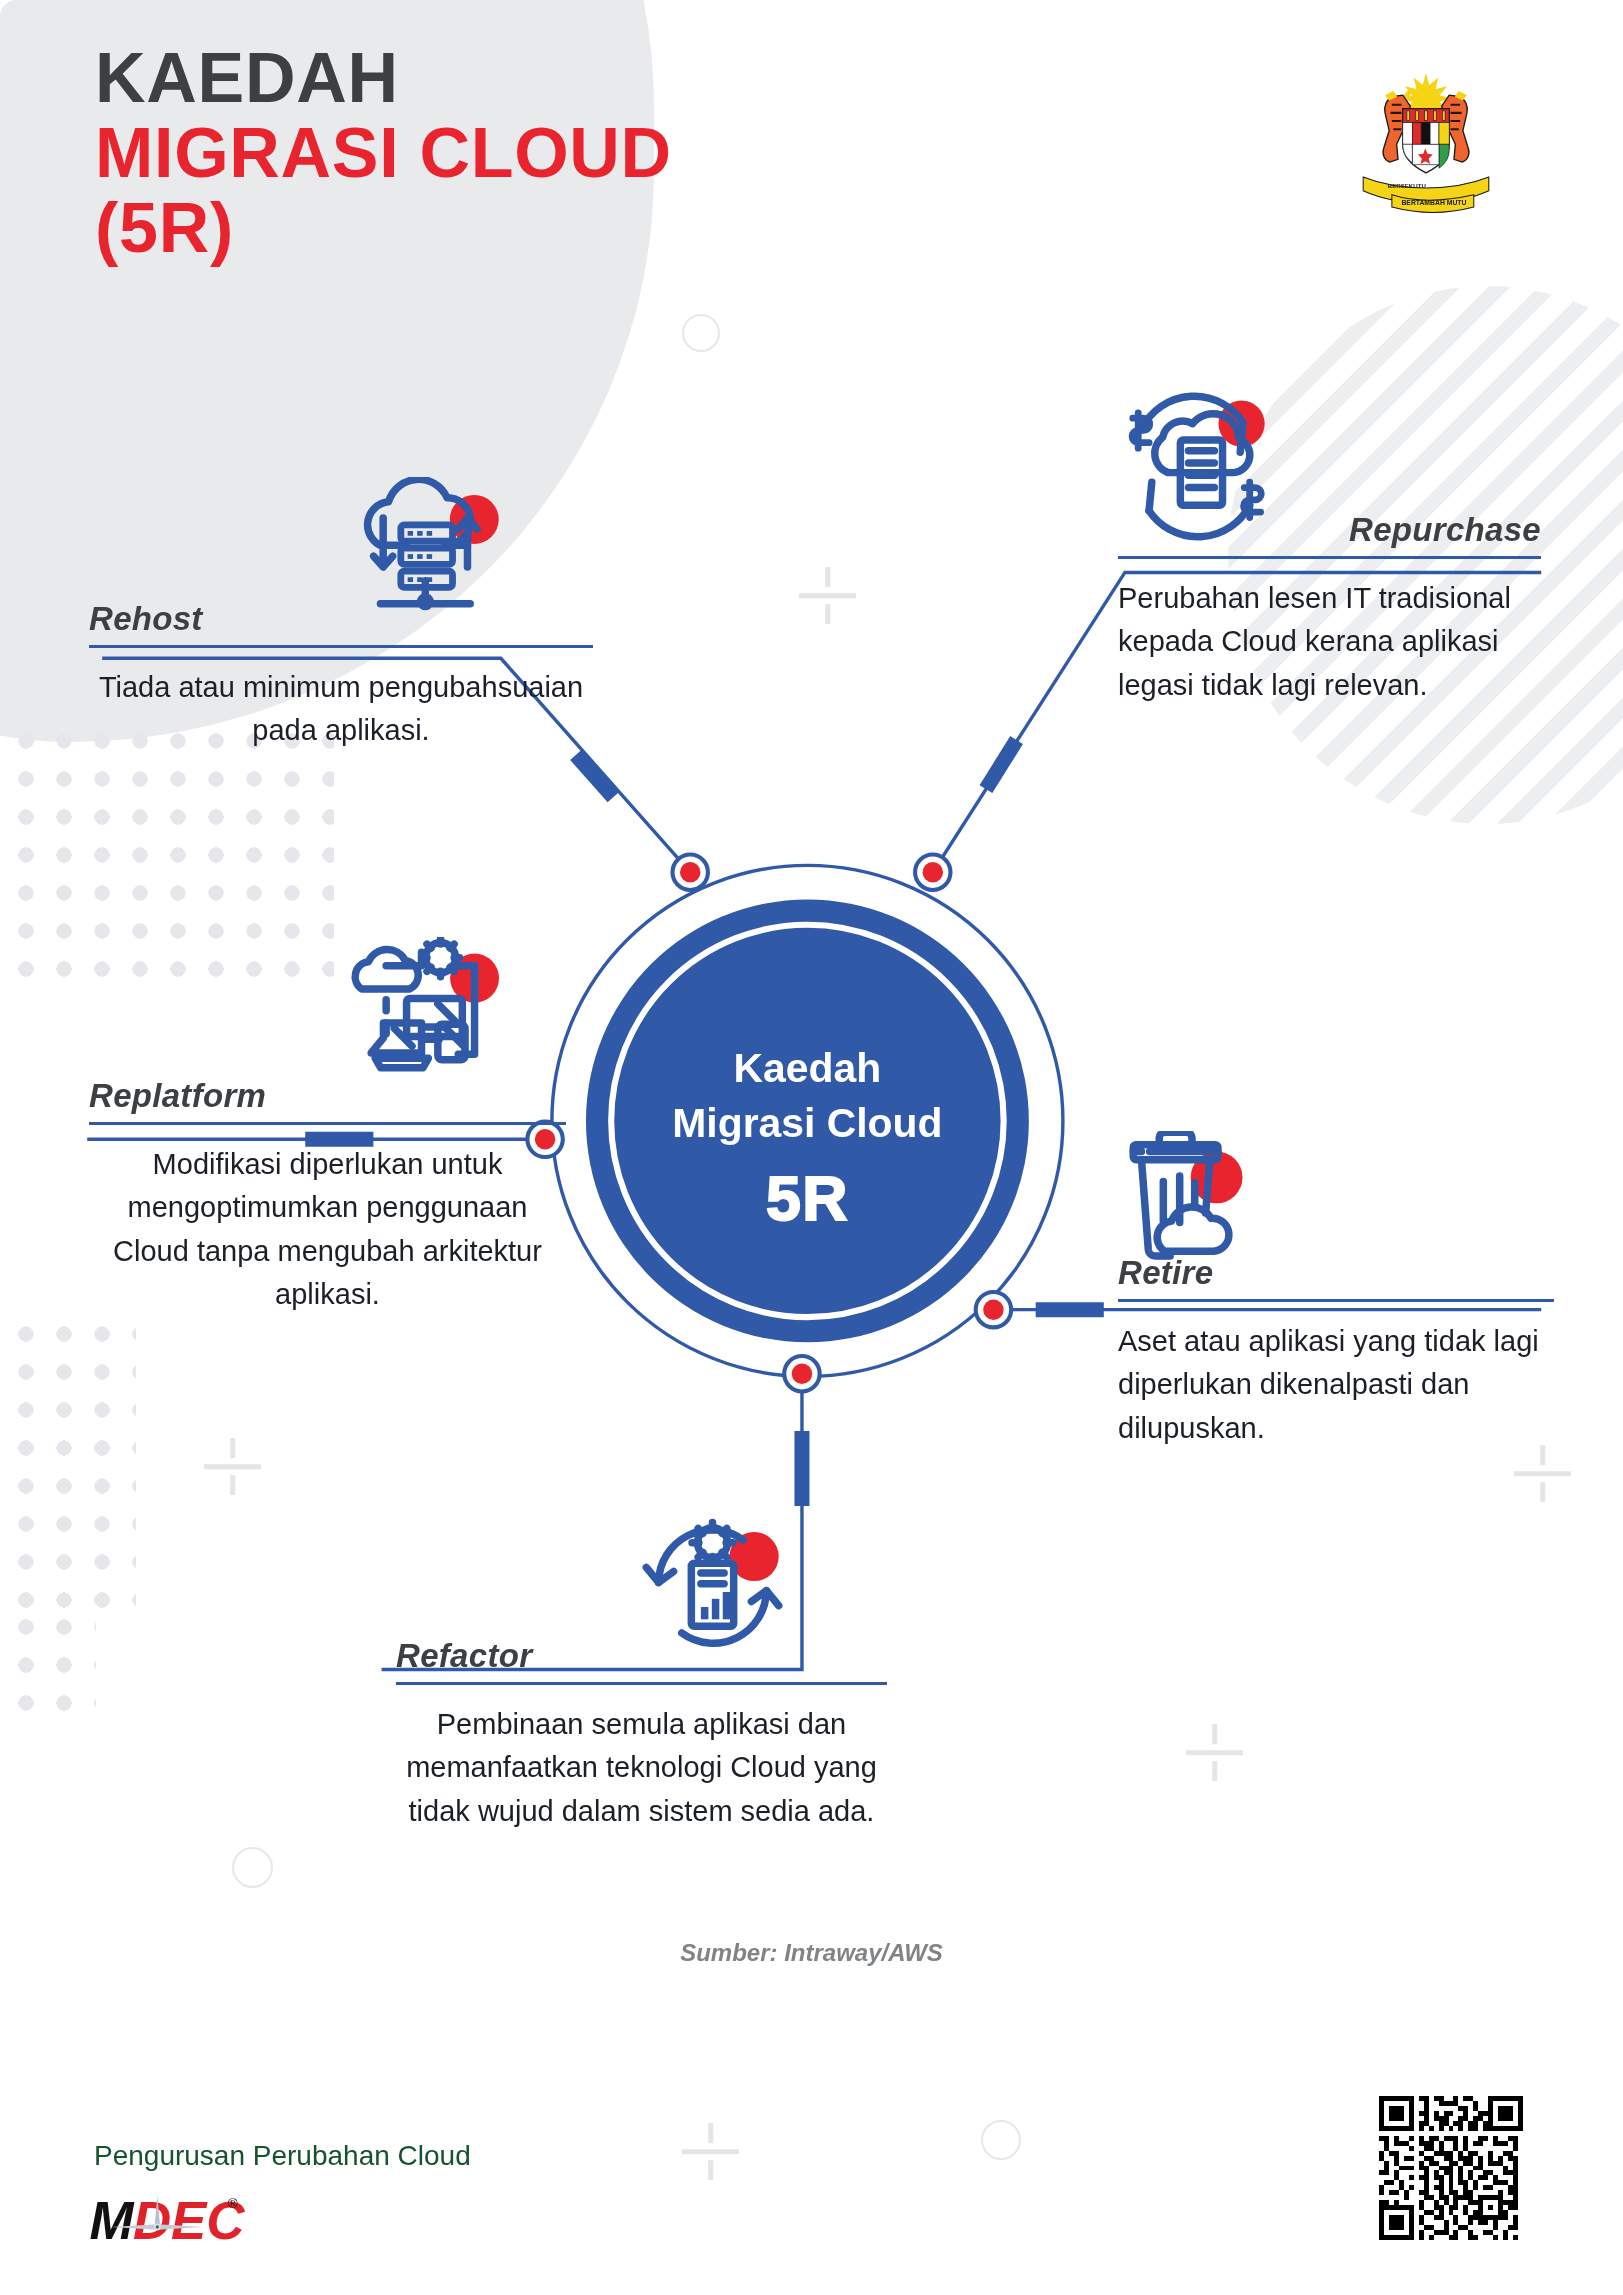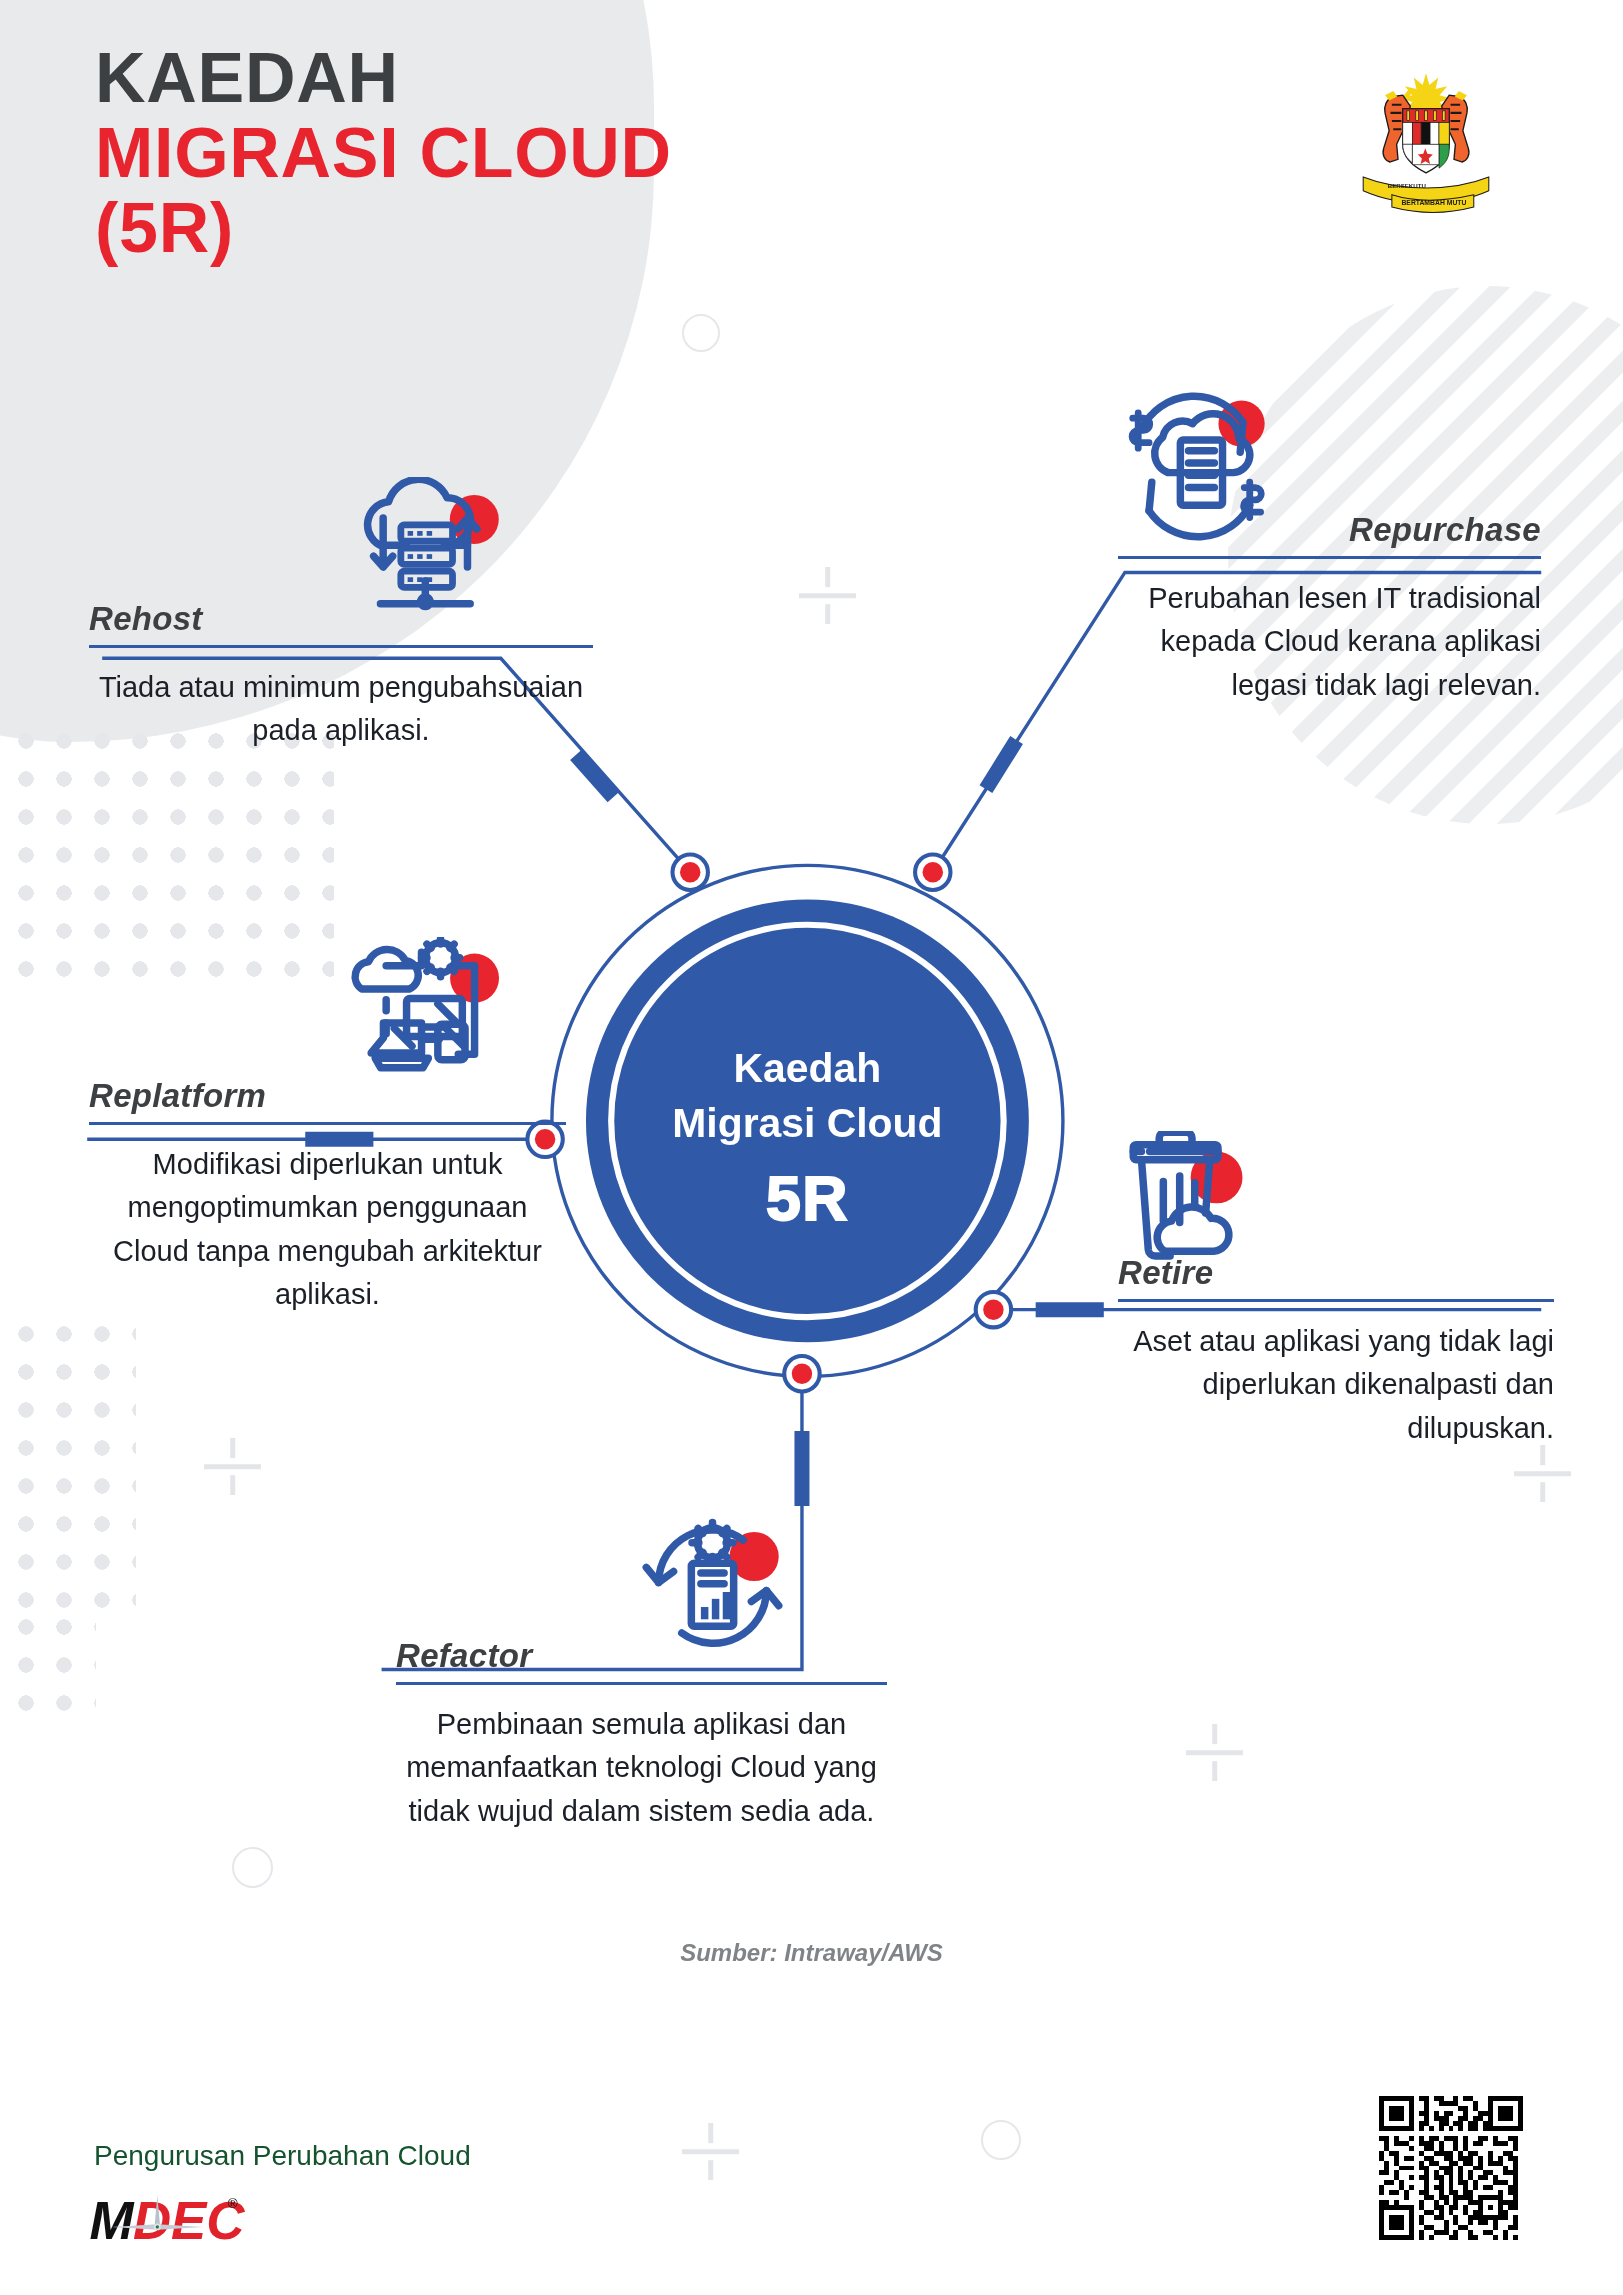--- a/index.html
+++ b/index.html
@@ -8,20 +8,21 @@
     width: 1623px; height: 2295px;
     background: #ffffff;
     font-family: "Liberation Sans", sans-serif;
     overflow: hidden;
   }
   #poster {
     position: relative;
     width: 1623px; height: 2295px;
     background: #ffffff;
     overflow: hidden;
+    border-radius: 16px;
   }
 
   
   .bg-gray-blob {
     position: absolute;
     left: -382px; top: -423px;
     width: 1036px; height: 1165px;
     background: #e9eaec;
     border-radius: 50% 55% 62% 48% / 50% 50% 54% 50%;
     z-index: 0;
@@ -105,21 +106,21 @@
   }
   .block .body {
     margin-top: 17.7px;
     font-size: 29px;
     line-height: 1.50;
     color: #1b1f27;
     font-weight: 400;
     text-align: center;
   }
   .align-right .kicker, .align-right .body { text-align: right; }
-  .align-right .body { text-align: right; }
+  .align-right .body { text-align: left; }
 
   #blk-rehost      { left: 89px;  top: 600px;  width: 504px; }
   #blk-repurchase  { left: 1118px; top: 511px;  width: 423px; }
   #blk-replatform  { left: 89px;  top: 1077px; width: 477px; }
   #blk-retire      { left: 1118px; top: 1254px; width: 436px; }
   #blk-refactor    { left: 396px;  top: 1629px; width: 491px; margin-top: 8px; }
 
   #blk-repurchase .kicker { text-align: right; }
   #blk-retire .kicker     { text-align: left; }
 

